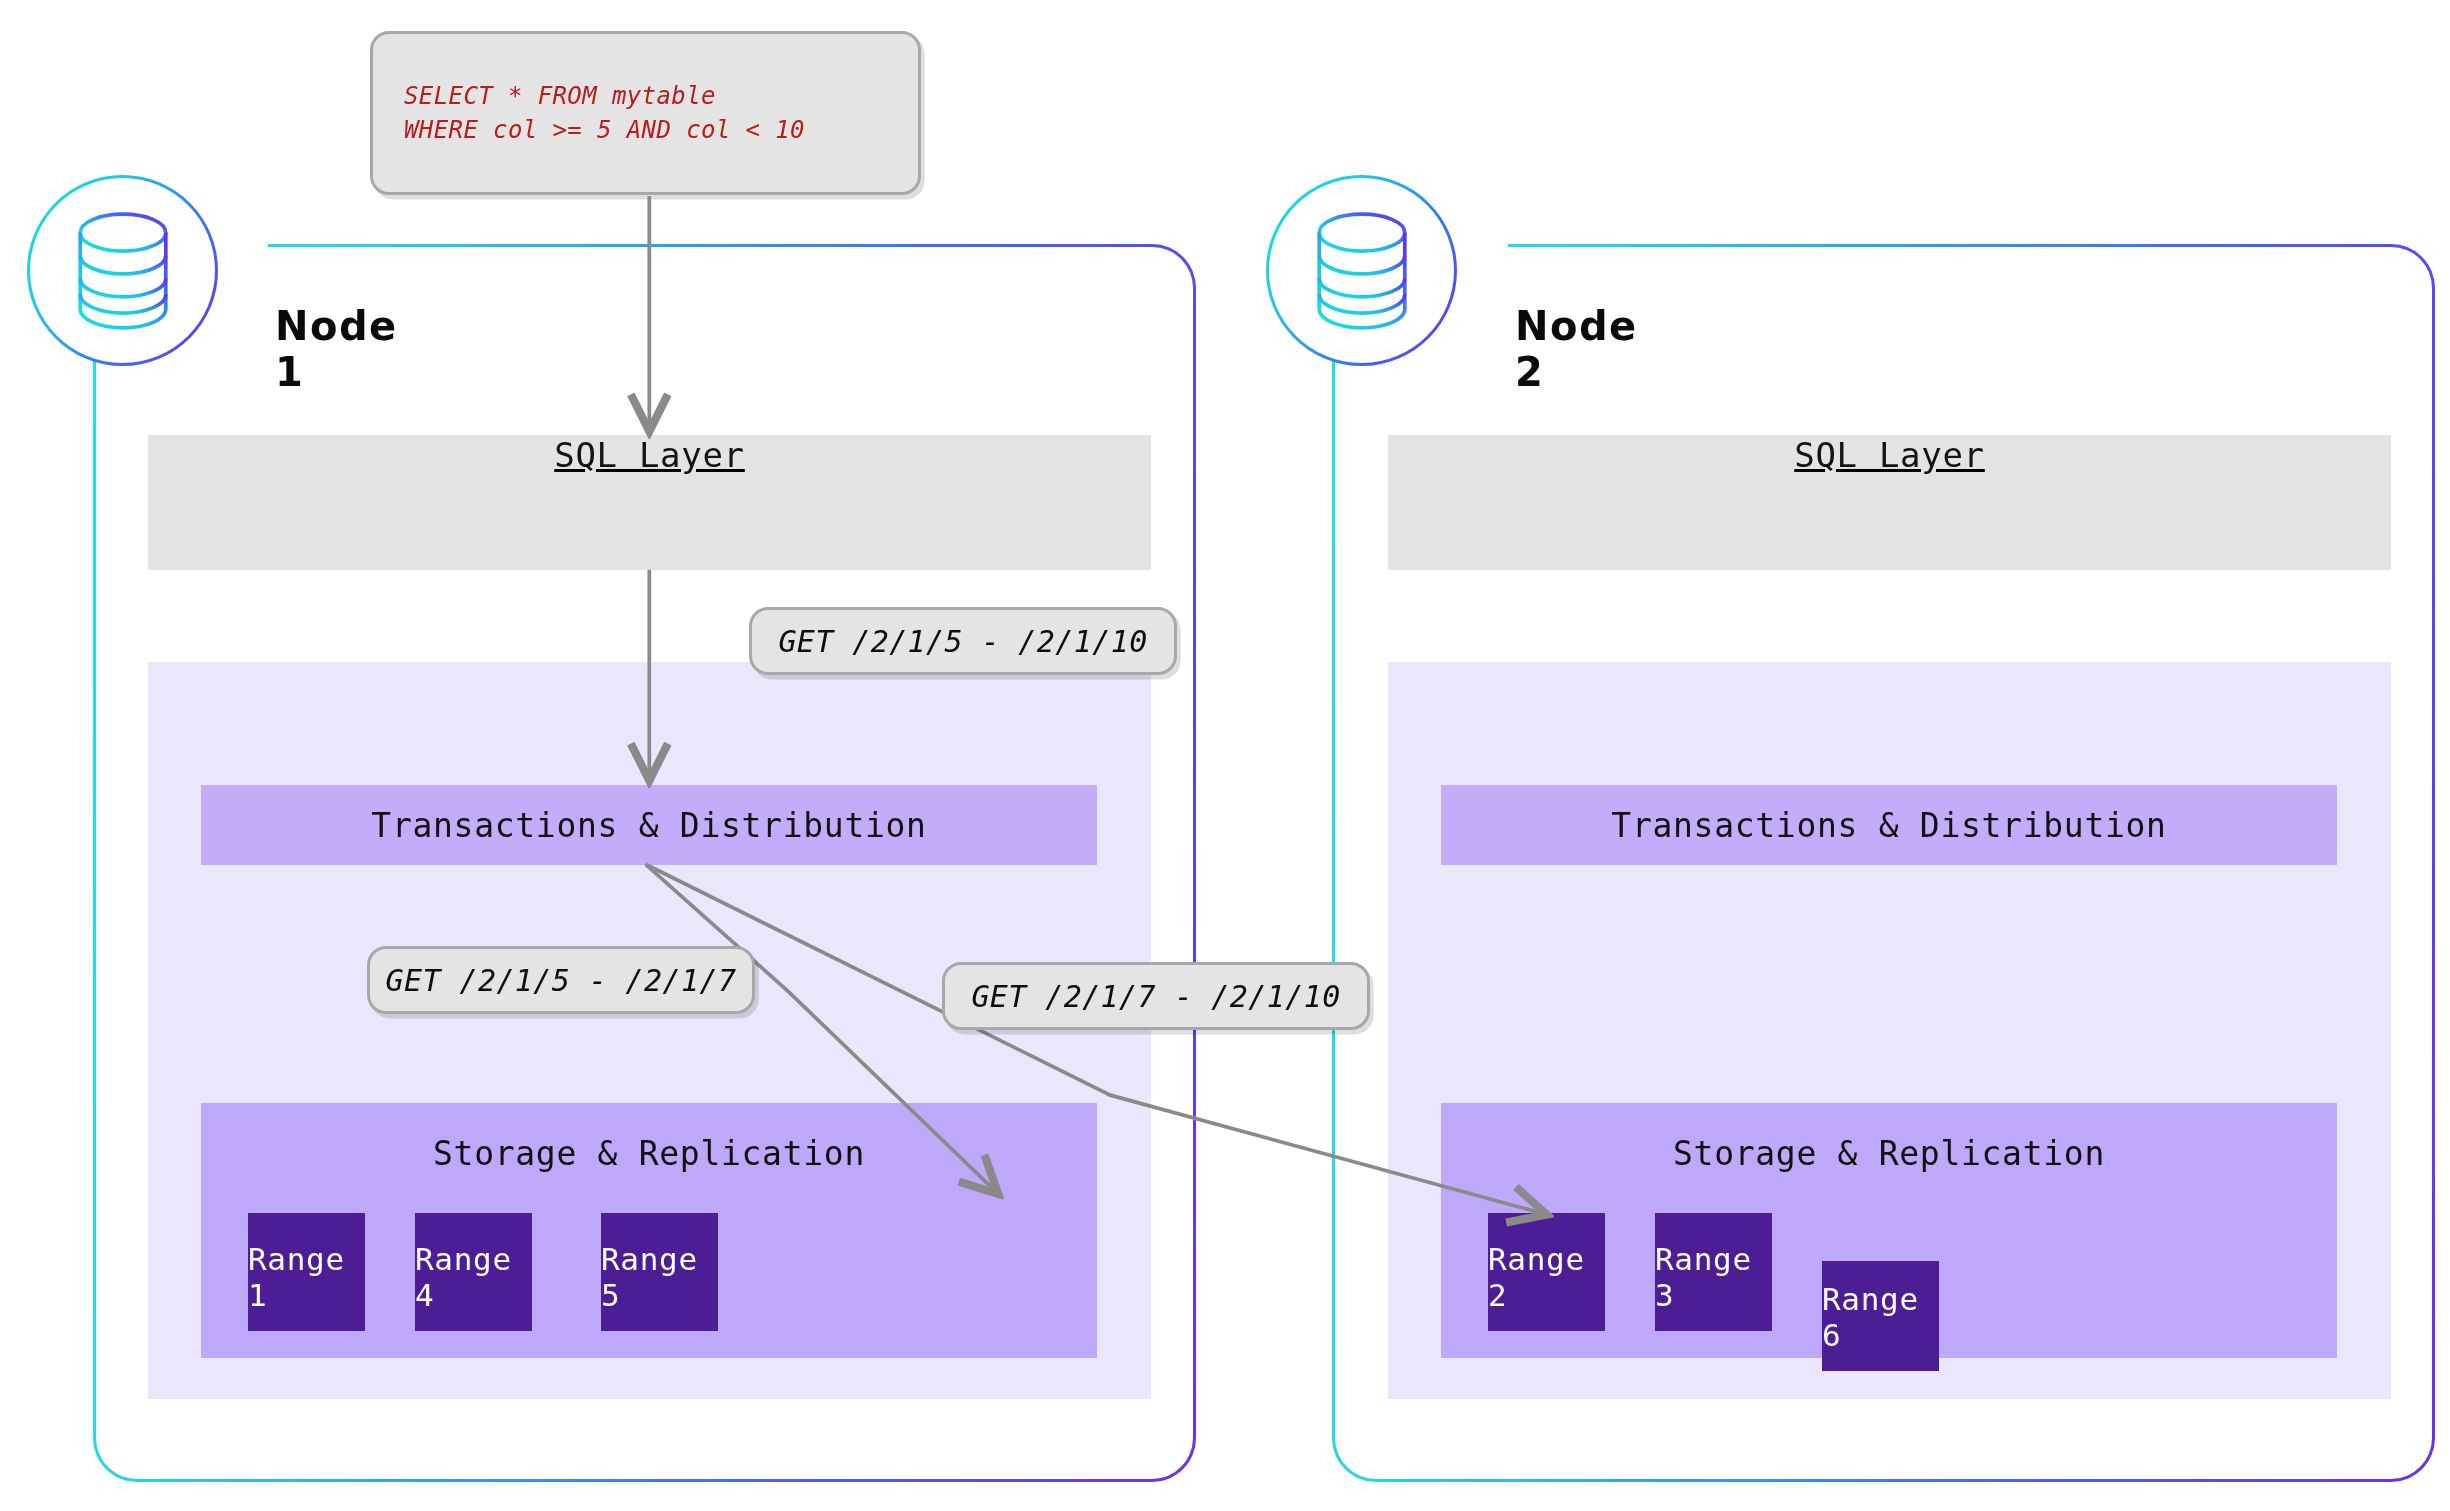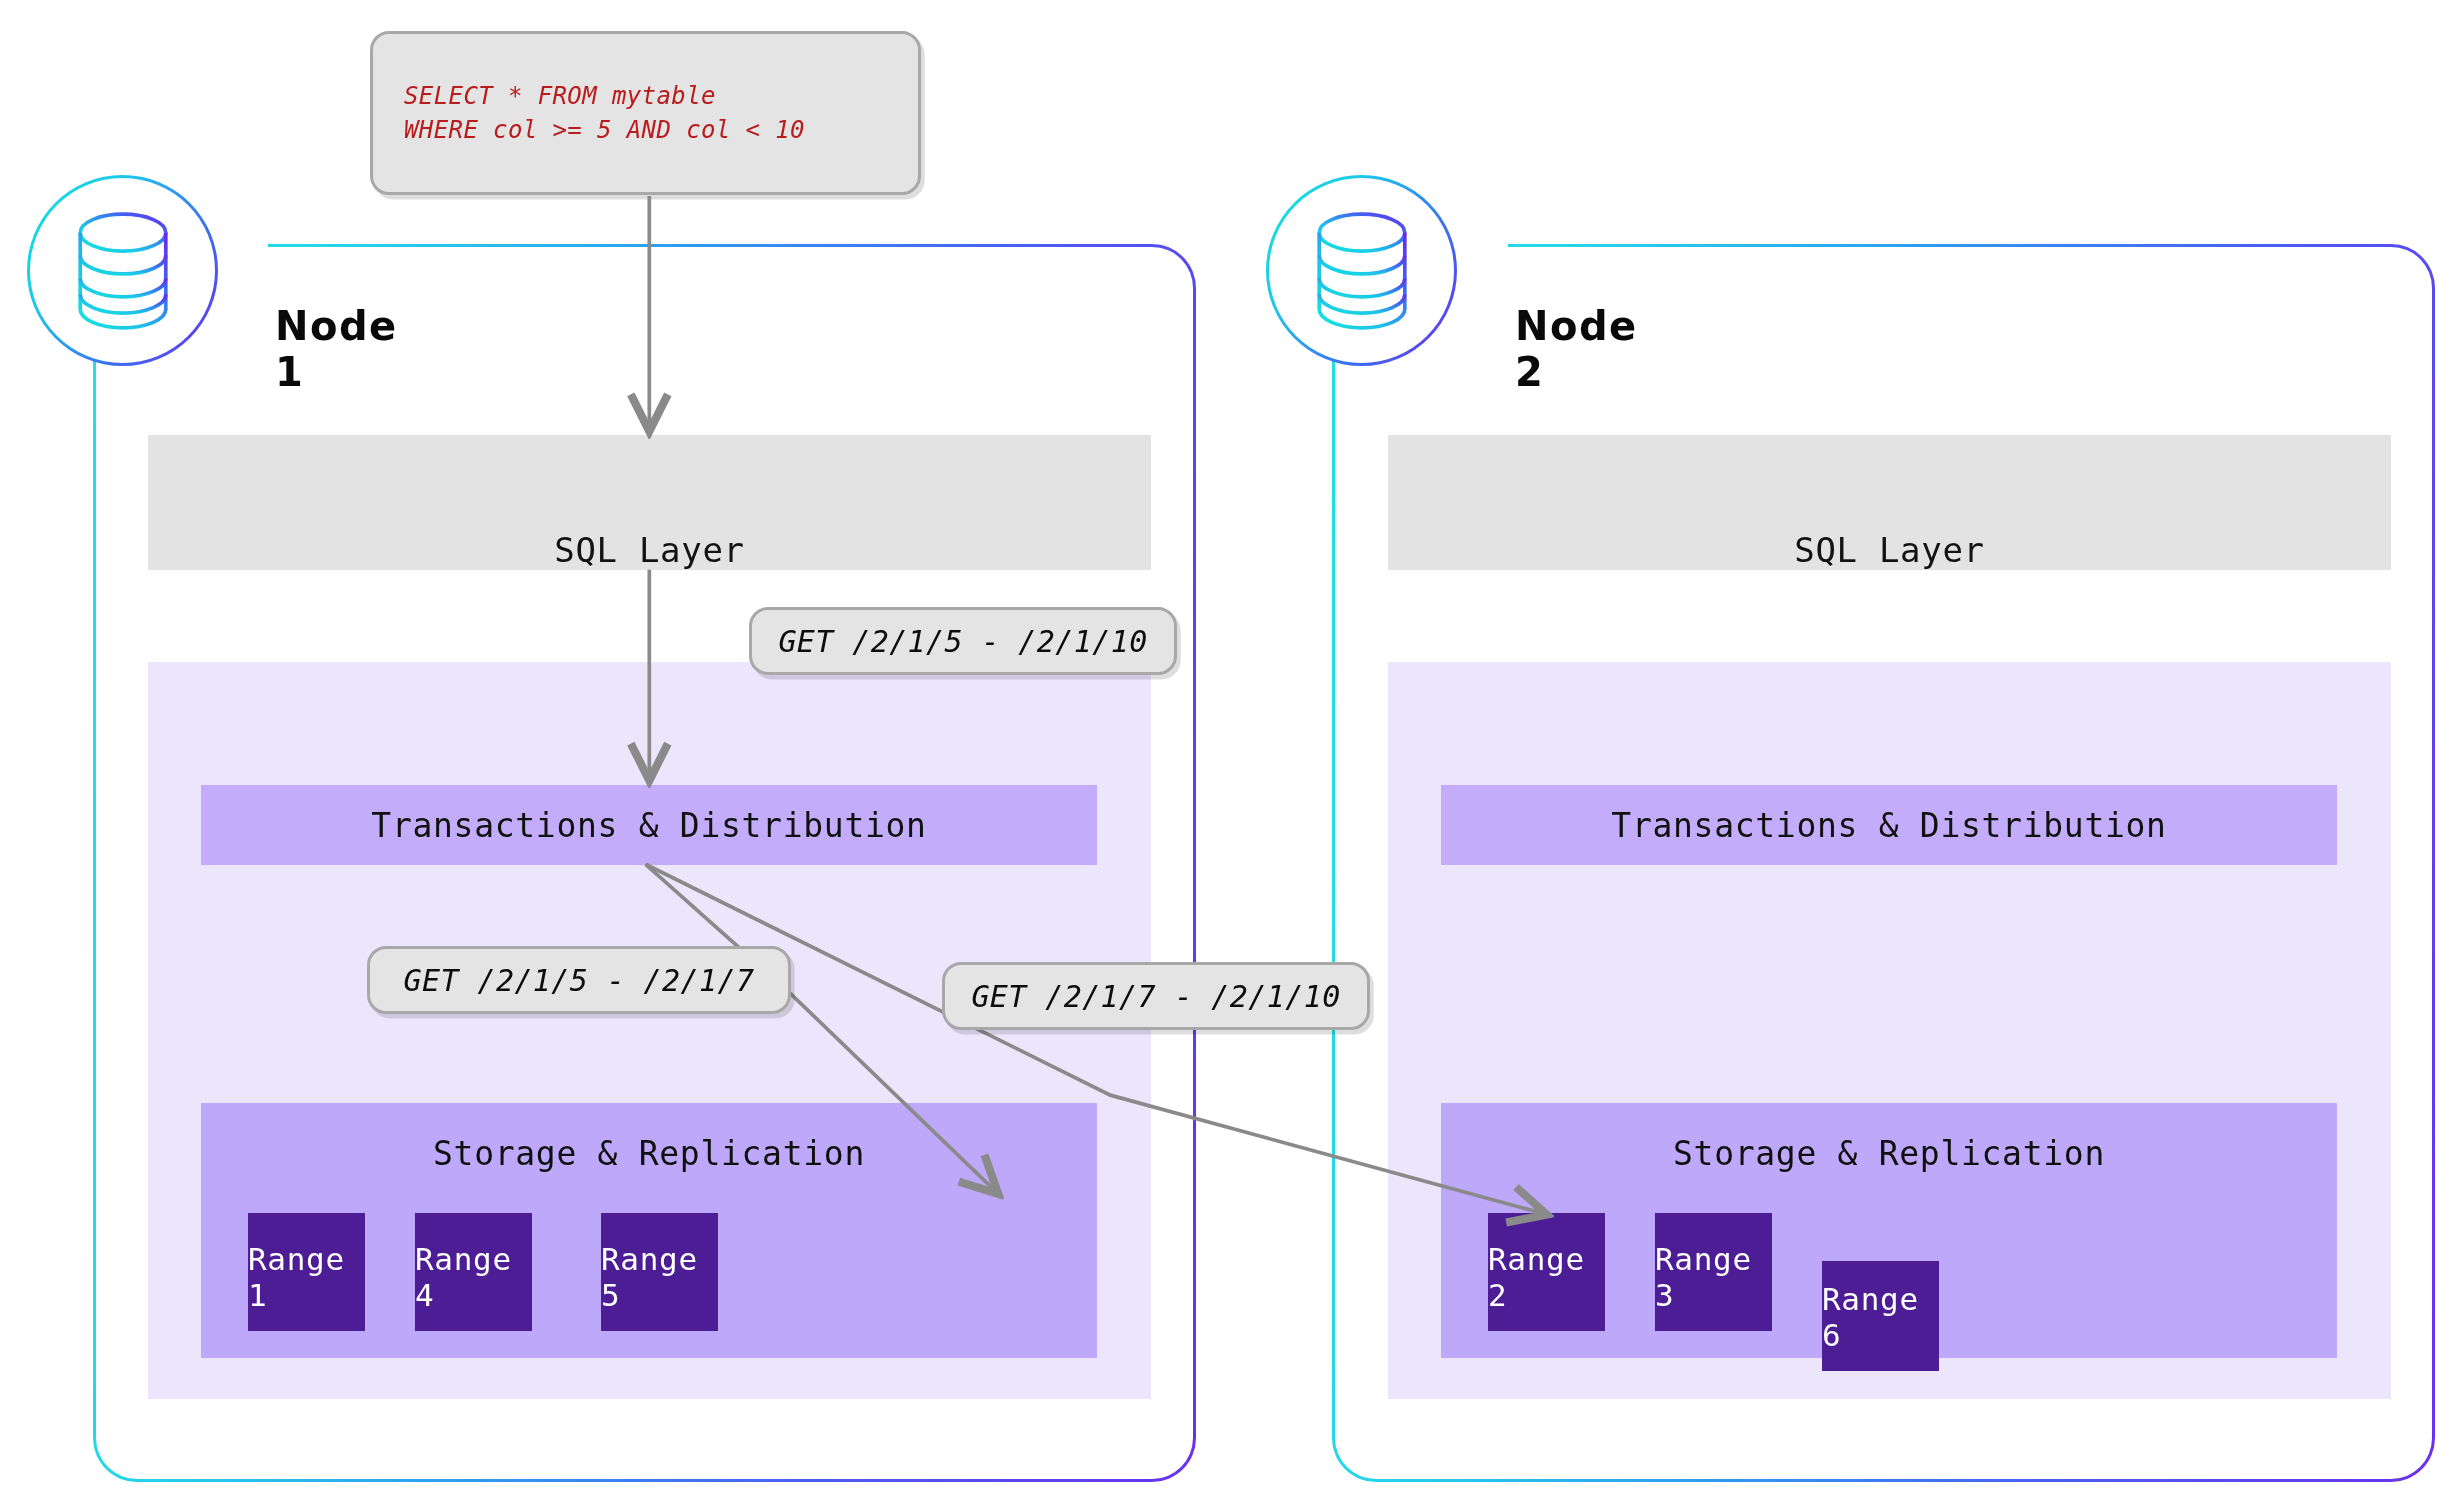--- a/index.html
+++ b/index.html
@@ -80,22 +80,23 @@
     font-size:40px;
     color:#0a0a0a;
     letter-spacing:1.5px;
     z-index:8;
   }
 
   
   .sql-layer{
     position:absolute;
     background:#e3e3e3;
-    display:flex;align-items:flex-end;justify-content:center;
+    display:flex;align-items:flex-start;justify-content:center;
     z-index:4;
+    text-decoration:underline;
   }
   .sql-layer span{
     font-family:"DejaVu Sans Mono", monospace;
     font-size:34px;color:#121212;letter-spacing:0.7px;
   }
 
   .kv-layer{
     position:absolute;
     background:#ece6fd;
     z-index:4;
@@ -292,21 +293,21 @@
 
   <div class="query-box">
     <div class="query-line">SELECT * FROM mytable</div>
     <div class="query-line">WHERE col &gt;= 5 AND col &lt; 10</div>
   </div>
 
   <div class="get-box" style="left:749px;top:607px;width:428px;height:68px;">
     <span>GET /2/1/5 - /2/1/10</span>
   </div>
 
-  <div class="get-box" style="left:367px;top:946px;width:424px;height:68px;">
+  <div class="get-box" style="left:367px;top:946px;width:388px;height:68px;">
     <span>GET /2/1/5 - /2/1/7</span>
   </div>
 
   <div class="get-box" style="left:942px;top:962px;width:428px;height:68px;">
     <span>GET /2/1/7 - /2/1/10</span>
   </div>
 
 </div>
 
 

